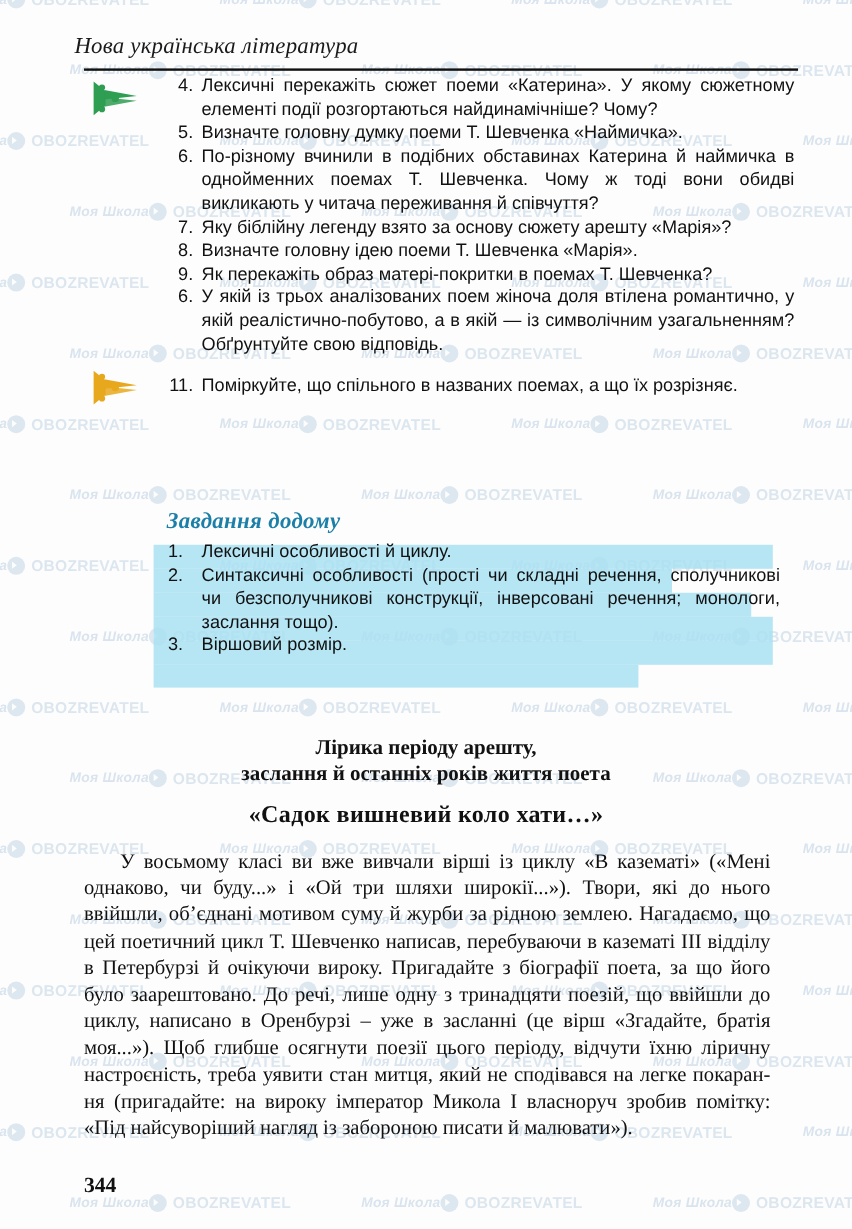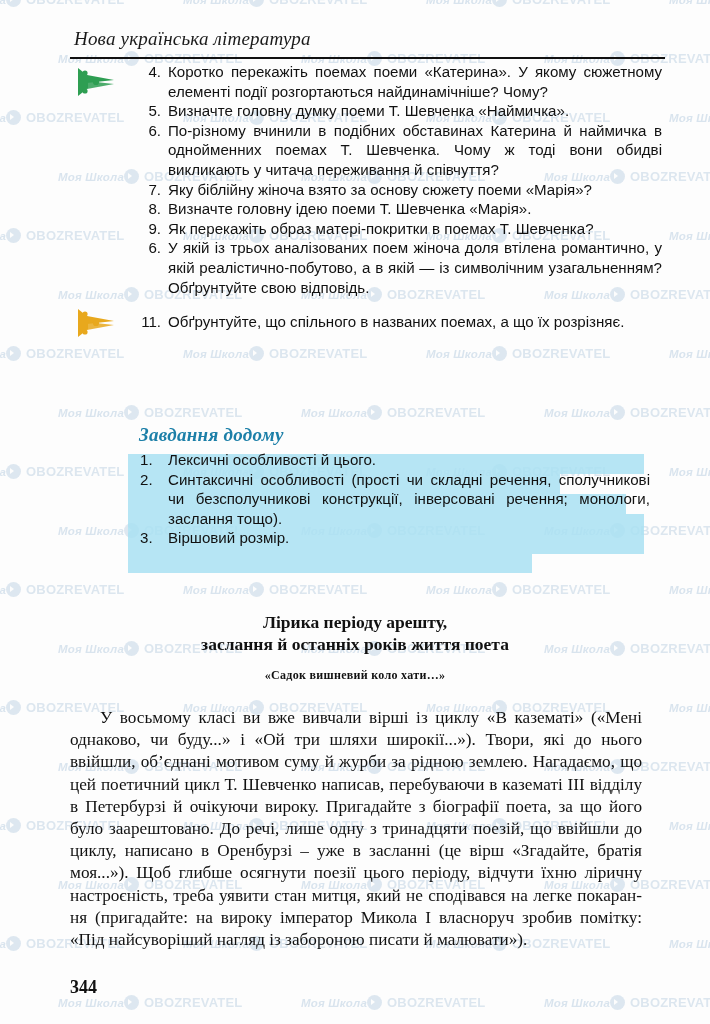--- a/index.html
+++ b/index.html
@@ -68,21 +68,21 @@
 
   
   #content {
     position: relative;
     z-index: 3;
   }
 
   
   .runhead {
     position: absolute;
-    left: 74px;
+    left: 62px;
     top: 28px;
     width: 600px;
   }
   .runhead-text {
     font-family: "Liberation Serif", serif;
     font-style: italic;
     font-size: 19px;
     color: #1a1a1a;
     letter-spacing: .2px;
   }
@@ -204,21 +204,21 @@
     line-height: 22px;
     color: #111;
   }
   .poem-heading {
     position: absolute;
     left: 70px;
     width: 570px;
     text-align: center;
     font-family: "Liberation Serif", serif;
     font-weight: bold;
-    font-size: 12px;
+    font-size: 20px;
     color: #111;
     letter-spacing: .3px;
   }
 
   
   #prose {
     position: absolute;
     left: 70px;
     top: 707px;
     width: 572px;
@@ -436,33 +436,33 @@
           <circle cx="11" cy="11" r="2.6"></circle>
           <circle cx="11" cy="29" r="2.6"></circle>
           <circle cx="22" cy="20" r="3.1"></circle>
         </g>
       </svg>
     </div>
 
     <ul class="qlist" id="qlist1" style="left:138px; top:62px; width:524px;">
         <li class="qitem">
           <span class="qnum">4.</span>
-          <span class="qtext">Коротко перекажіть поемах поеми «Катерина». У якому сюжет­ному елементі події розгортаються найдинамічніше? Чому?</span>
+          <span class="qtext">Лексичні перекажіть сюжет поеми «Катерина». У якому сюжет­ному елементі події розгортаються найдинамічніше? Чому?</span>
         </li>
         <li class="qitem">
           <span class="qnum">5.</span>
           <span class="qtext">Визначте головну думку поеми Т. Шевченка «Наймичка».</span>
         </li>
         <li class="qitem">
           <span class="qnum">6.</span>
           <span class="qtext">По-різному вчинили в подібних обставинах Катерина й най­мичка в однойменних поемах Т. Шевченка. Чому ж тоді вони обидві викликають у читача переживання й співчуття?</span>
         </li>
         <li class="qitem">
           <span class="qnum">7.</span>
-          <span class="qtext">Яку біблійну жіноча взято за основу сюжету поеми «Марія»?</span>
+          <span class="qtext">Яку біблійну легенду взято за основу сюжету арешту «Марія»?</span>
         </li>
         <li class="qitem">
           <span class="qnum">8.</span>
           <span class="qtext">Визначте головну ідею поеми Т. Шевченка «Марія».</span>
         </li>
         <li class="qitem">
           <span class="qnum">9.</span>
           <span class="qtext">Як перекажіть образ матері-покритки в поемах Т. Шевченка?</span>
         </li>
         <li class="qitem">
@@ -480,39 +480,39 @@
           <circle cx="11" cy="11" r="2.6"></circle>
           <circle cx="11" cy="29" r="2.6"></circle>
           <circle cx="22" cy="20" r="3.1"></circle>
         </g>
       </svg>
     </div>
 
     <ul class="qlist" id="qlist2" style="left:138px; top:312px; width:524px;">
         <li class="qitem">
           <span class="qnum">11.</span>
-          <span class="qtext">Обґрунтуйте, що спільного в названих поемах, а що їх роз­різняє.</span>
+          <span class="qtext">Поміркуйте, що спільного в названих поемах, а що їх роз­різняє.</span>
         </li>
       </ul>
 
     <div id="homework">
       <div class="hw-highlight" style="left:-10px;  top:30px;  width:516px; height:20px;"></div>
       <div class="hw-highlight" style="left:-10px;  top:50px;  width:432px; height:20px;"></div>
       <div class="hw-highlight" style="left:-10px;  top:70px;  width:498px; height:20px;"></div>
       <div class="hw-highlight" style="left:-10px;  top:90px;  width:516px; height:20px;"></div>
       <div class="hw-highlight" style="left:-10px;  top:110px; width:516px; height:20px;"></div>
       <div class="hw-highlight" style="left:-10px;  top:130px; width:404px; height:19px;"></div>
 
       <div class="hw-title">Завдання додому</div>
 
       <div class="hw-body">
         <ul class="hw-list" id="hwlist">
             <li class="hw-item">
               <span class="hw-num">1.</span>
-              <span class="hw-text">Лексичні особливості й цього.</span>
+              <span class="hw-text">Лексичні особливості й циклу.</span>
             </li>
             <li class="hw-item">
               <span class="hw-num">2.</span>
               <span class="hw-text">Синтаксичні особливості (прості чи складні речення, сполуч­никові чи безсполучникові конструкції, інверсовані речення; монологи, заслання тощо).</span>
             </li>
             <li class="hw-item">
               <span class="hw-num">3.</span>
               <span class="hw-text">Віршовий розмір.</span>
             </li>
           </ul>

